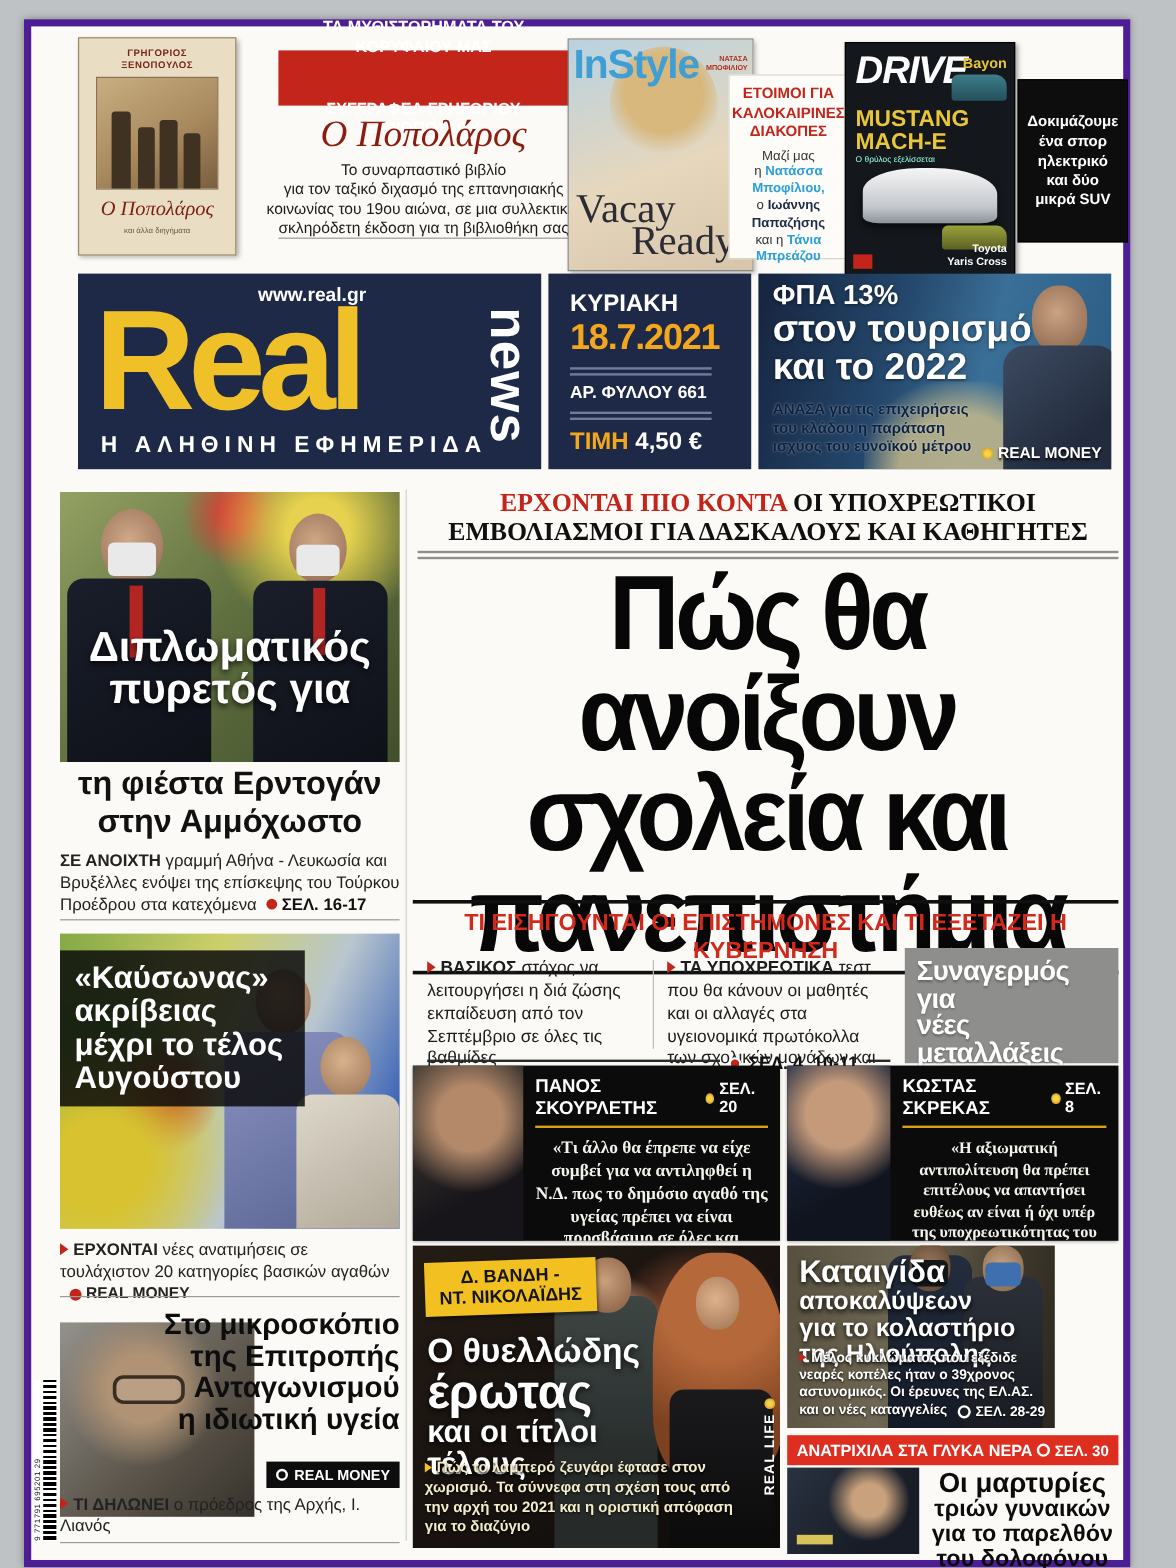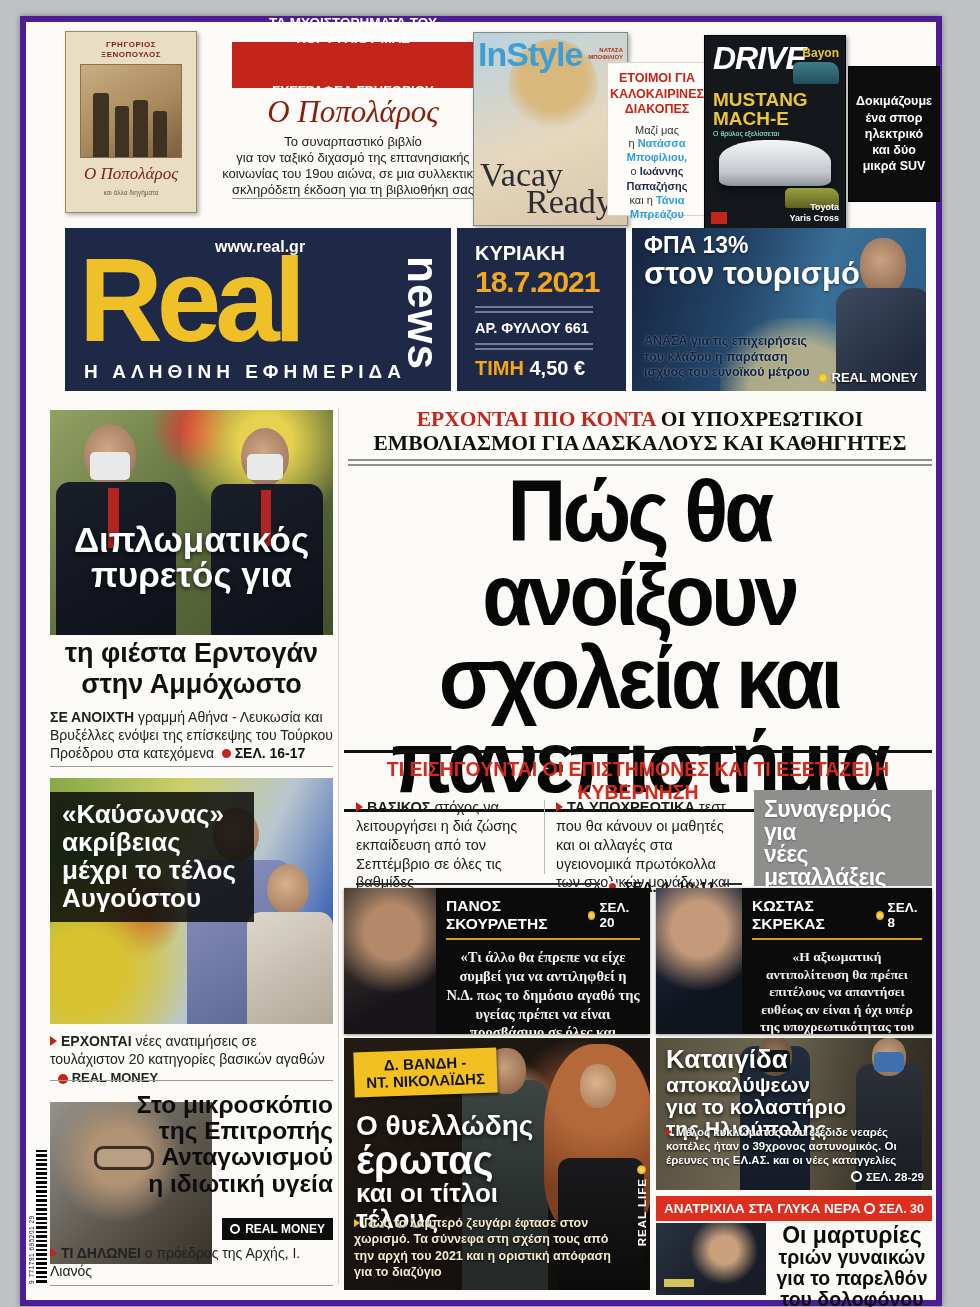--- a/index.html
+++ b/index.html
@@ -220,21 +220,21 @@
         box-shadow:1px 2px 3px rgba(0,0,0,.5);text-align:center;}
   .vandi-h{position:absolute;left:12px;top:74px;color:#fff;font-weight:bold;line-height:1.0;
         text-shadow:0 2px 5px rgba(0,0,0,.8);}
   .vandi-h .a{font-size:28px;} .vandi-h .b{font-size:40px;} .vandi-h .c{font-size:26px;}
   .vandi-sub{position:absolute;left:10px;right:30px;bottom:10px;color:#f3ecc9;font-weight:bold;
         font-size:12.5px;line-height:1.3;text-shadow:0 1px 2px #000;}
   .vandi-vert{position:absolute;right:2px;bottom:44px;writing-mode:vertical-rl;transform:rotate(180deg);
         color:#fff;font-weight:bold;font-size:11.5px;letter-spacing:1px;display:flex;align-items:center;gap:4px;}
   .vandi-vert .dot-gold{width:9px;height:9px;}
 
-  .ilio{left:630px;top:1016px;width:276px;height:152px;overflow:hidden;
+  .ilio{left:630px;top:1016px;width:223px;height:152px;overflow:hidden;
         background:linear-gradient(100deg,#57503f,#6e6753 40%,#403a2e 75%,#2c271f);}
   .ilio .g1{position:absolute;left:84px;top:8px;width:70px;height:144px;border-radius:14px 14px 0 0;
         background:linear-gradient(#232d3e,#141a26);}
   .ilio .g1h{position:absolute;left:102px;top:-2px;width:34px;height:40px;border-radius:46%;
         background:radial-gradient(circle at 45% 45%,#9a7a5e,#5f4632 85%);}
   .ilio .g1m{position:absolute;left:104px;top:12px;width:30px;height:22px;border-radius:5px;background:#16181c;}
   .ilio .g2{position:absolute;right:10px;top:26px;width:66px;height:126px;border-radius:14px 14px 0 0;
         background:linear-gradient(#2c3038,#191c22);}
   .ilio .g2h{position:absolute;right:26px;top:0;width:34px;height:38px;border-radius:46%;
         background:radial-gradient(circle at 45% 45%,#caa584,#8a6a4e 85%);}
@@ -362,20 +362,21 @@
 
   <div class="abs vat-block">
     <div class="vat-beach"></div>
     <div class="vat-man">
       <div class="head"></div>
         <div class="body"></div>
     </div>
     <div class="vat-h">
       <div class="l1">ΦΠΑ 13%</div>
       <div class="l2">στον τουρισμό</div>
+      <div class="l3">και το 2022</div>
     </div>
     <div class="vat-sub">
       <span class="lead">ΑΝΑΣΑ</span><span> για τις επιχειρήσεις του κλάδου η παράταση ισχύος του ευνοϊκού μέτρου</span>
     </div>
     <div class="vat-badge">
       <span class="dot dot-gold"></span>
       <span>REAL MONEY</span>
     </div>
   </div>
 

